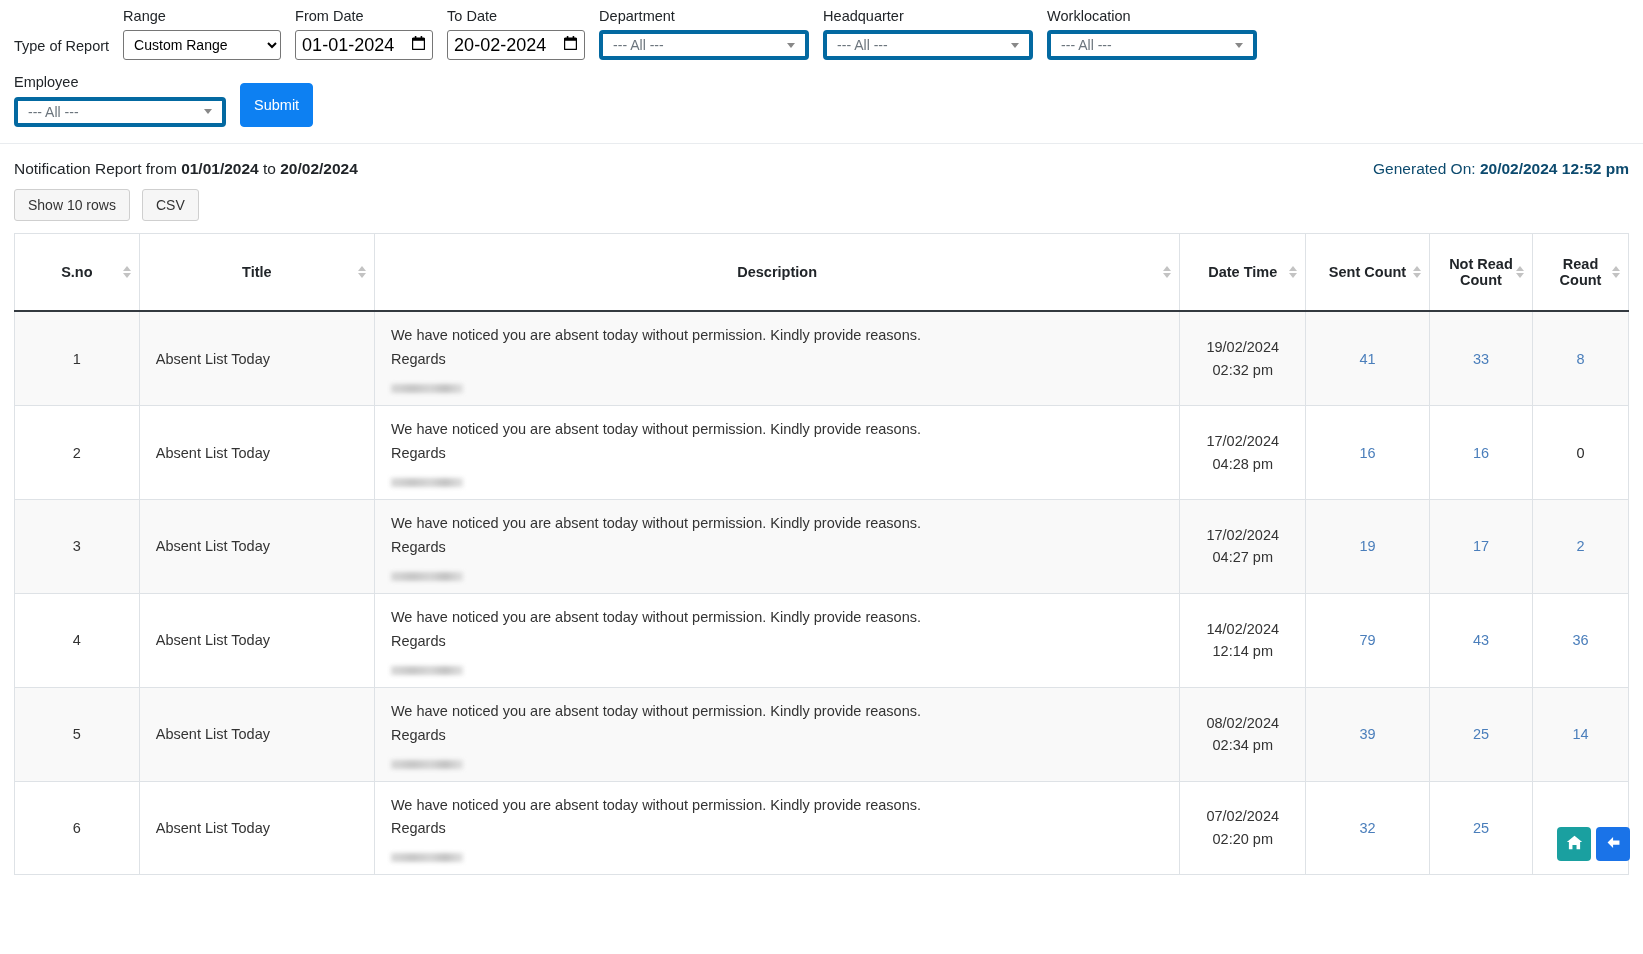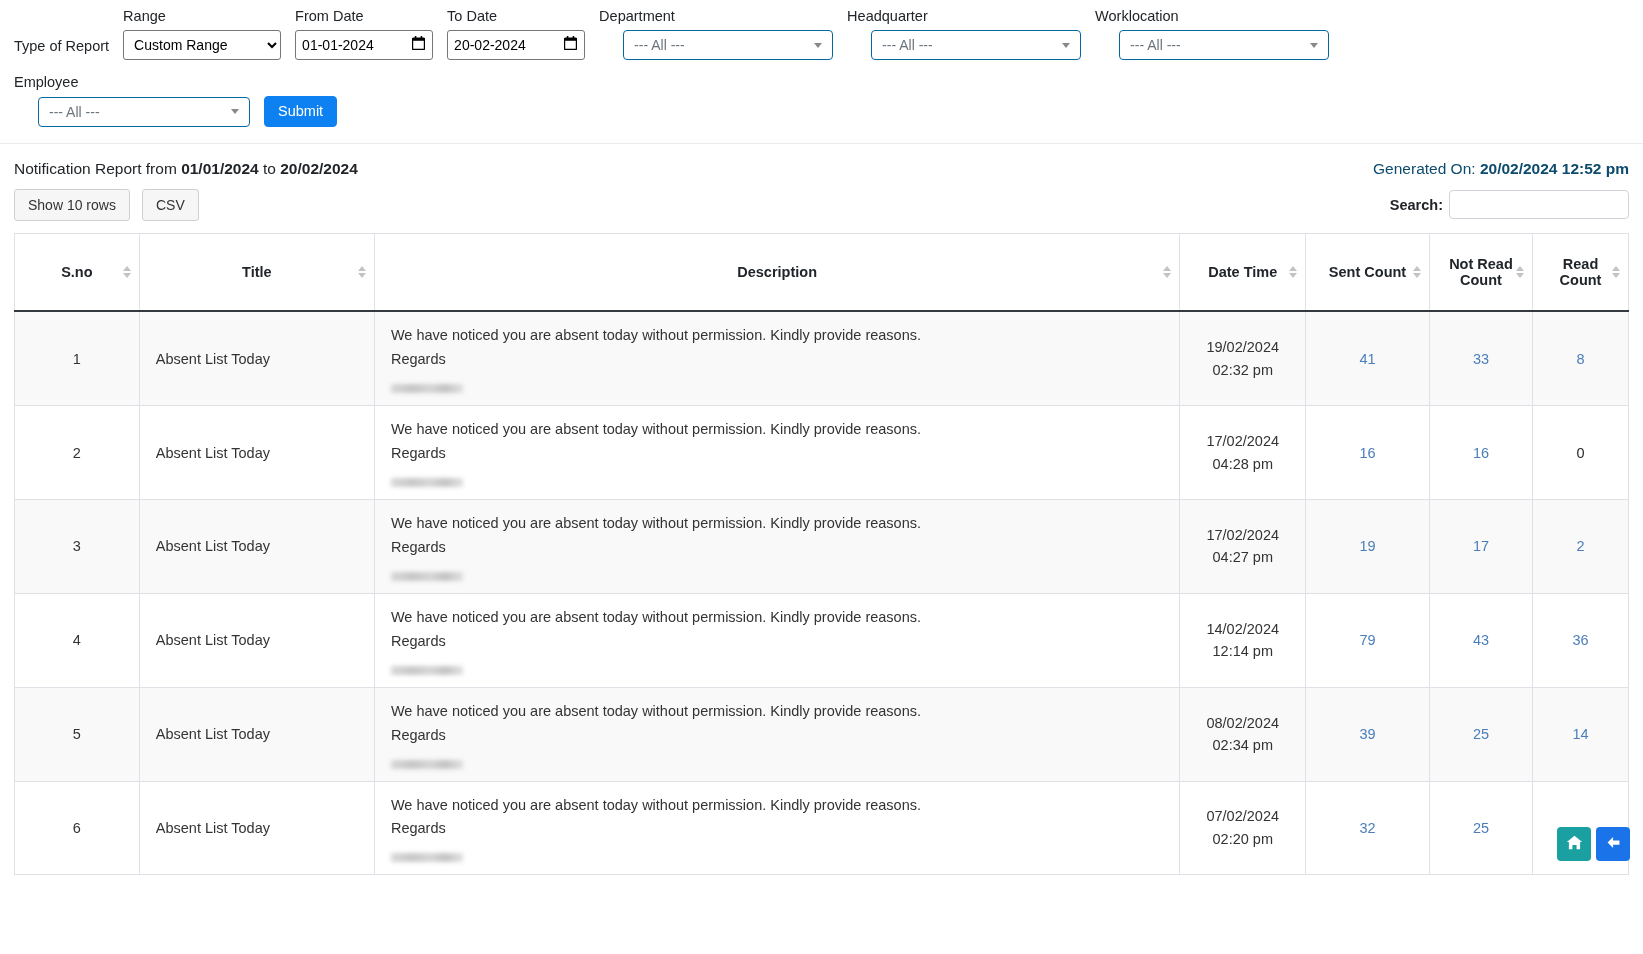--- a/index.html
+++ b/index.html
@@ -41,49 +41,48 @@
     font-family: "Liberation Sans", sans-serif;
   }
   .w-nativesel-1 { width: 220px; }
   .w-nativesel-2 { width: 158px; }
   .date-input {
     width: 138px;
     height: 30px;
     border: 1px solid #767676;
     border-radius: 3px;
     background: #fff;
-    font-size: 14px;
+    font-size: 18px;
     color: #000;
     padding: 0 6px;
     font-family: "Liberation Sans", sans-serif;
   }
   .date-wrap { position: relative; display: inline-flex; }
   .cal-icon {
     position: absolute; right: 8px; top: 50%; transform: translateY(-50%);
     pointer-events: none; color: #000;
   }
   
   .s2 {
     width: 210px; height: 30px;
-    border: 1px solid #0369a1; border-radius: 4px;
+    border: 4px solid #0369a1; border-radius: 4px;
     background: #fff; display: flex; align-items: center;
     padding: 0 10px; font-size: 14px; color: #6c757d;
     justify-content: space-between;
-    margin-left: 24px;
   }
   .s2.wide { width: 210px; }
   .s2 .caret {
     width: 0; height: 0;
     border-left: 4px solid transparent;
     border-right: 4px solid transparent;
     border-top: 5px solid #888;
   }
   .s2-employee { width: 212px; }
   .btn-submit {
-    height: 31px;
+    height: 44px;
     background: #0d80f2;
     border: 1px solid #0d80f2;
     color: #fff;
     font-size: 14.5px;
     border-radius: 4px;
     padding: 0 13px;
     cursor: pointer;
     font-family: "Liberation Sans", sans-serif;
   }
 
@@ -297,24 +296,20 @@
       <div class="gen-on">
         <span>Generated On: </span><b>20/02/2024 12:52 pm</b>
       </div>
     </div>
 
     <div class="toolbar">
       <div class="tbtns">
         <button class="dt-button">Show 10 rows</button>
         <button class="dt-button">CSV</button>
       </div>
-      <div class="search-wrap">
-        <span class="search-label">Search:</span>
-        <input class="search-input" type="text" placeholder="" style="">
-      </div>
     </div>
 
     <table class="rpt">
       <colgroup>
         <col class="w-sno">
           <col class="w-title">
           <col class="w-desc">
           <col class="w-date">
         <col class="w-sent">
           <col class="w-nread">

